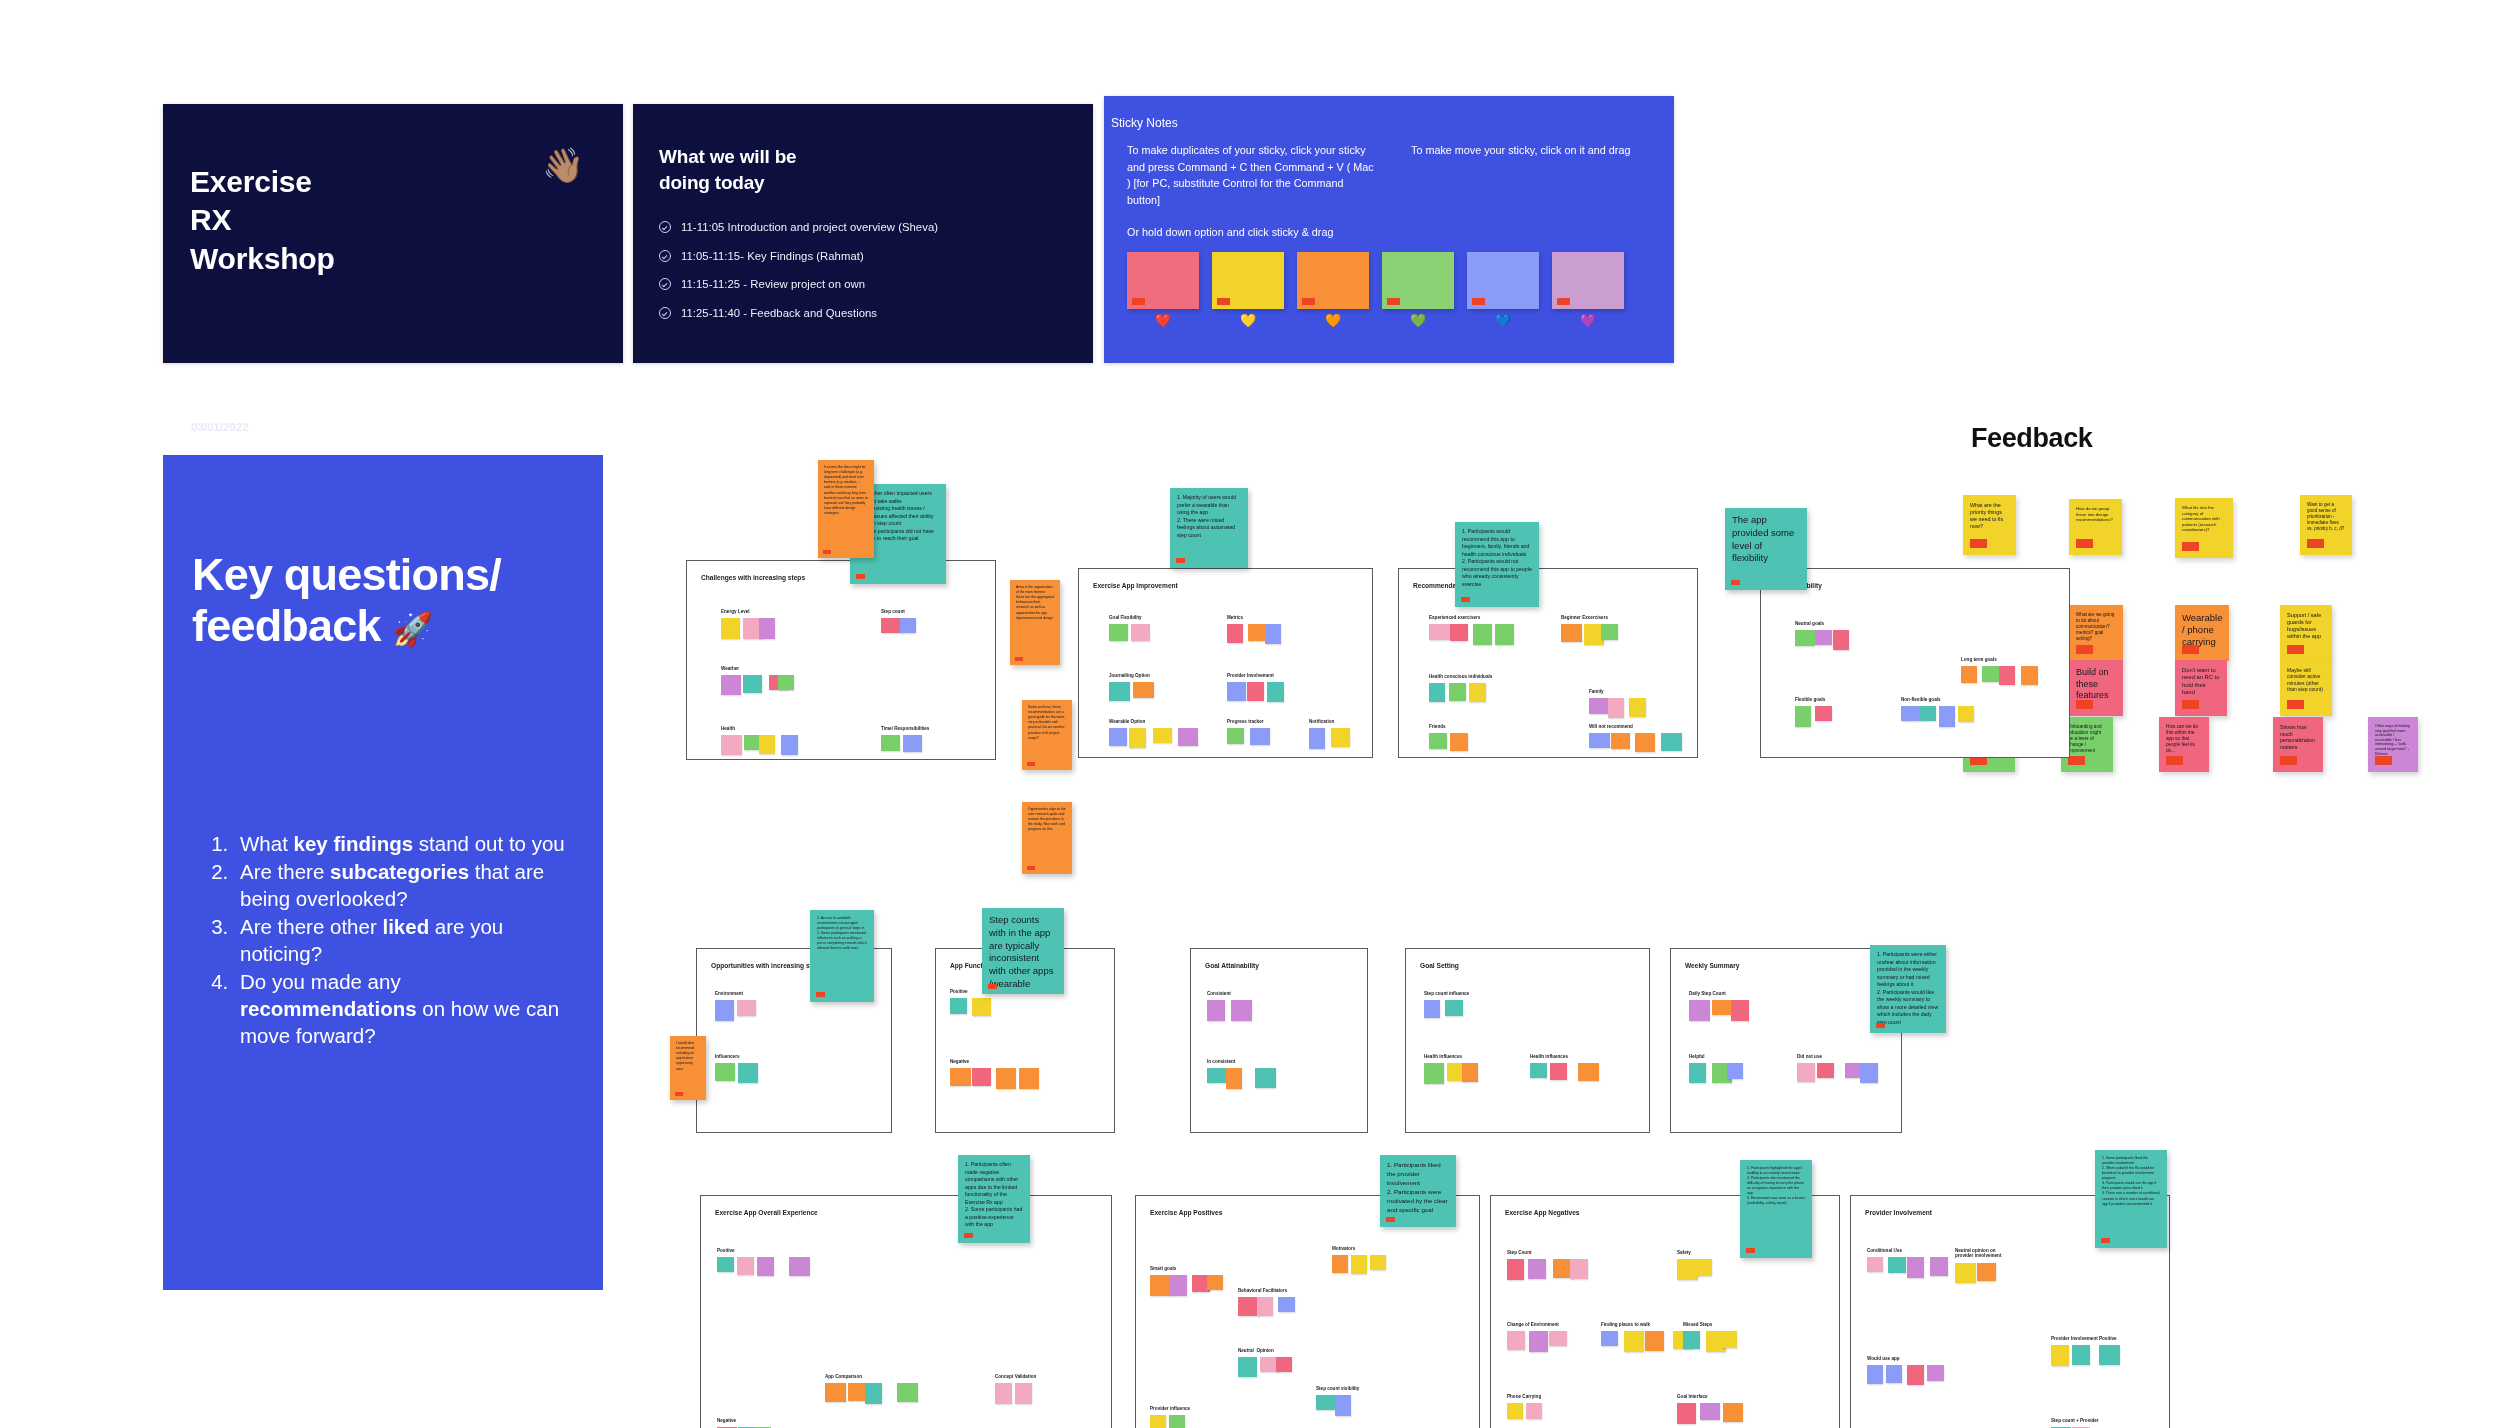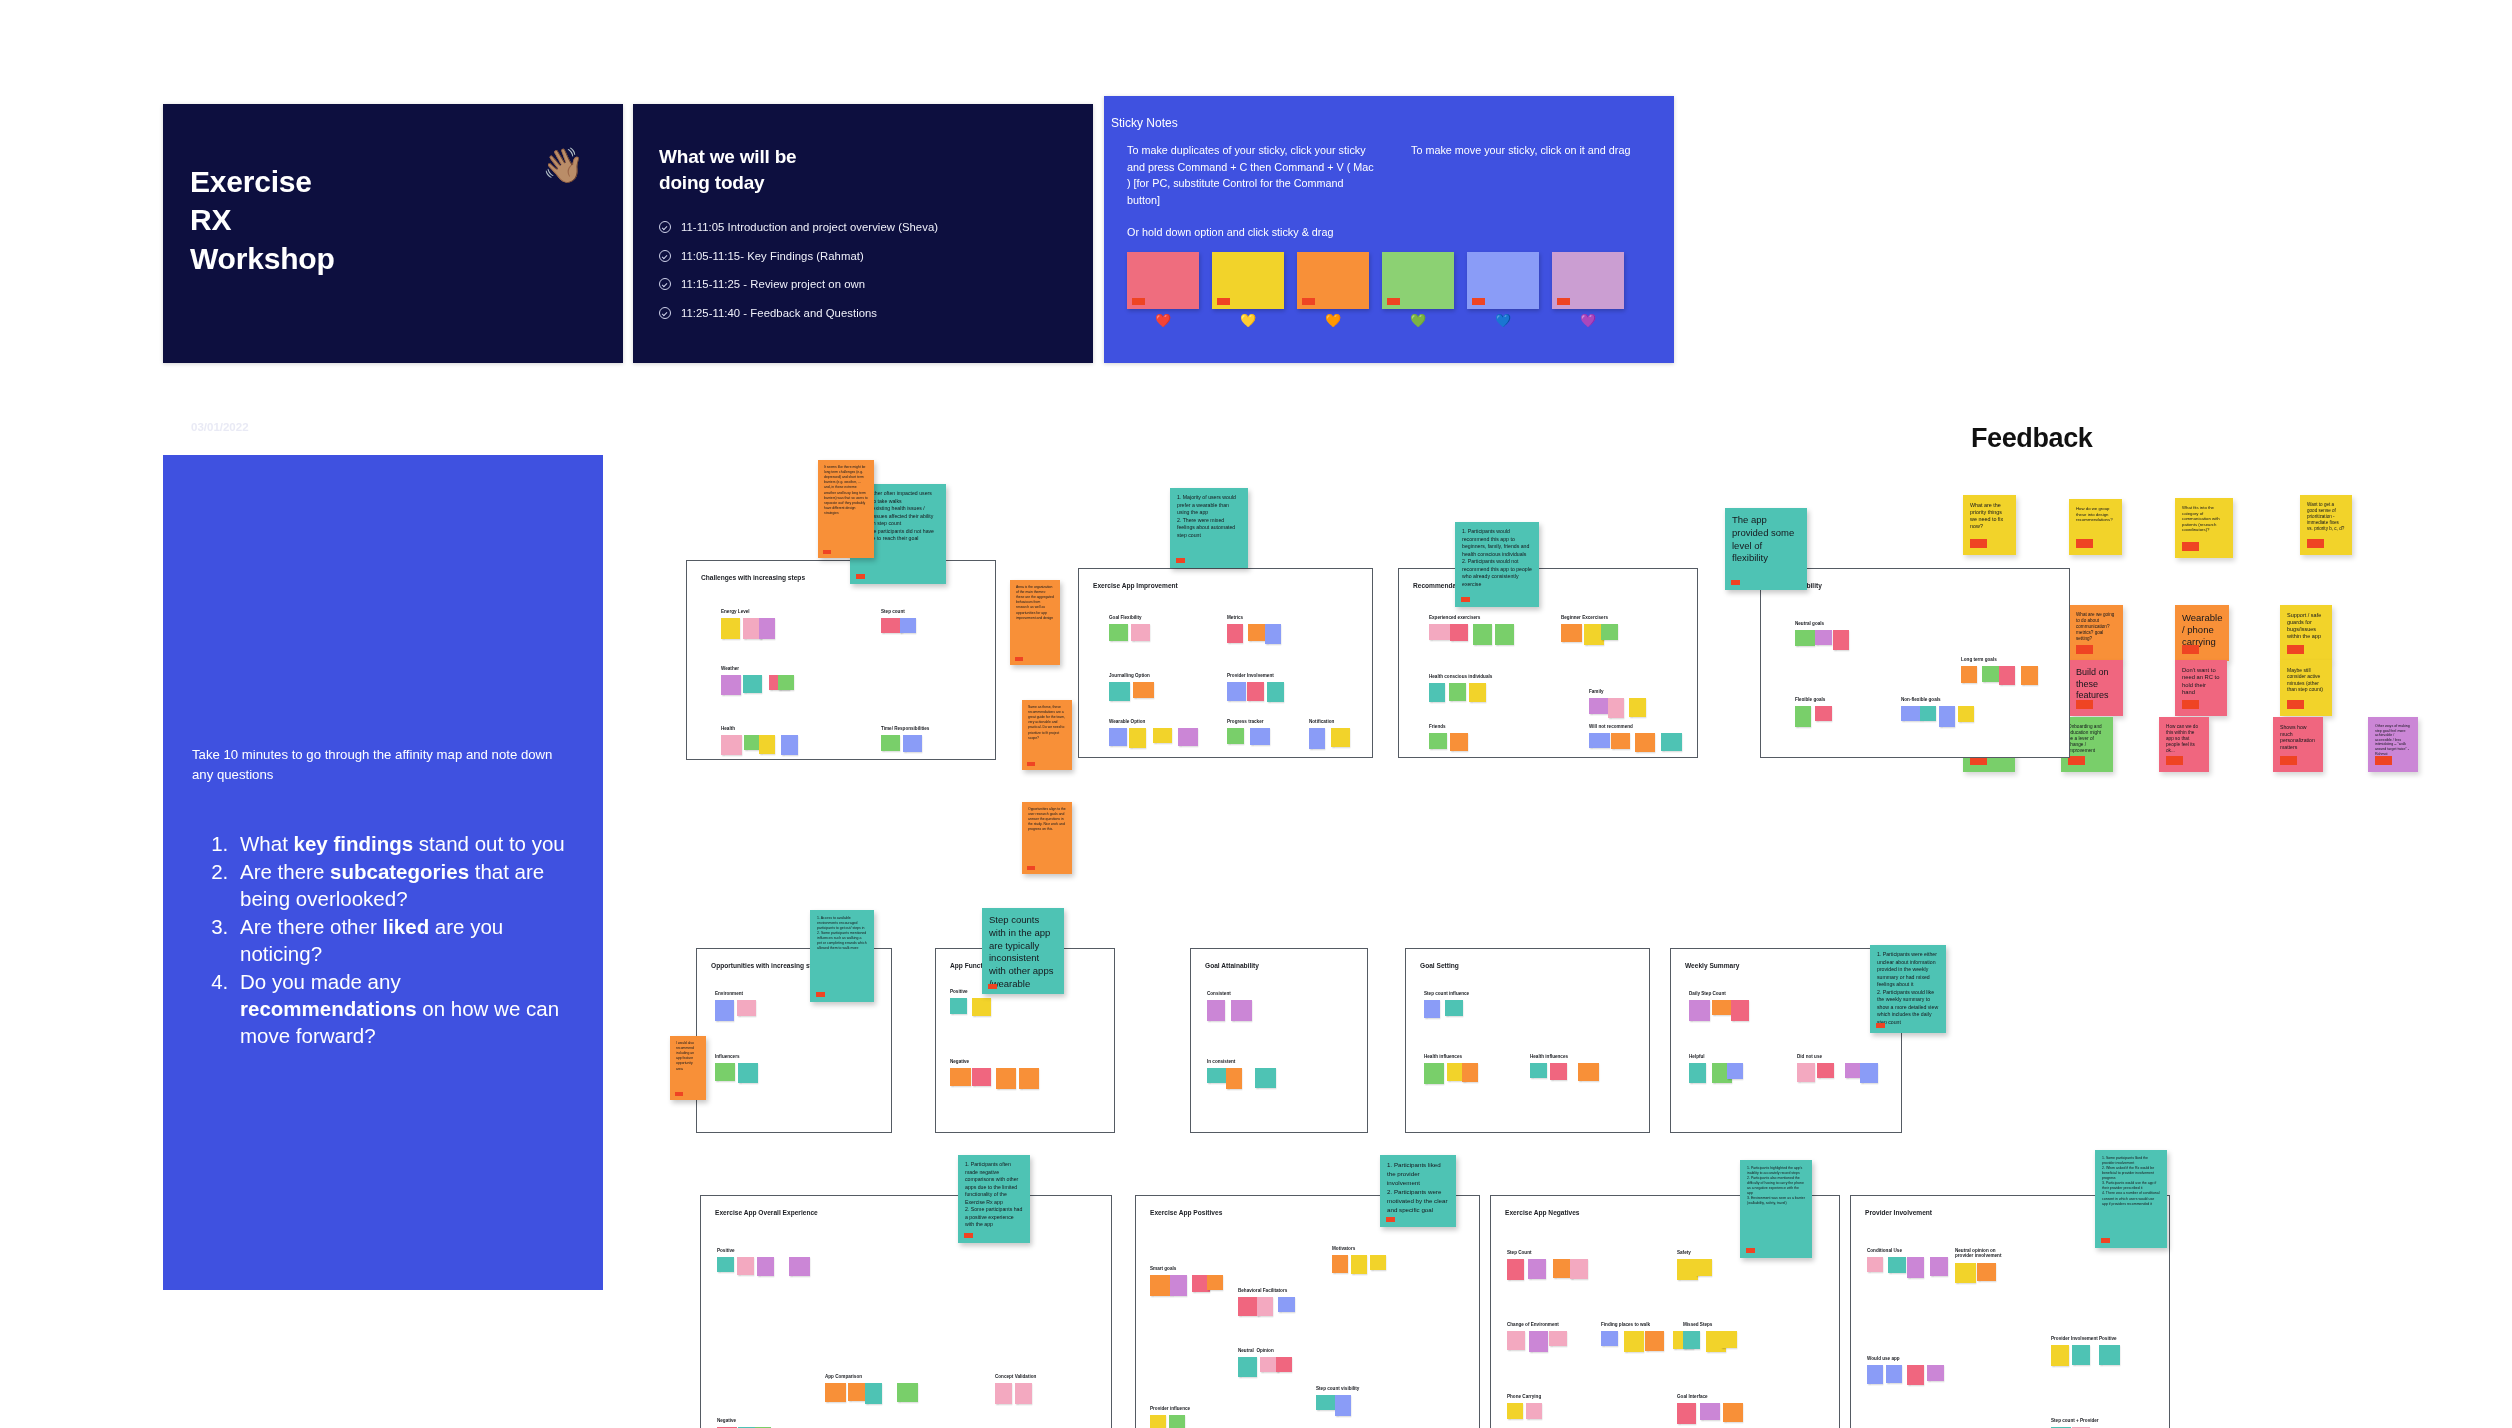--- a/index.html
+++ b/index.html
@@ -210,21 +210,24 @@
         <div class="sw-wrap">
           <div class="sw" style="background: rgb(203, 158, 210);">
             <span class="tag"></span>
           </div>
           <div class="sw-heart">💜</div>
         </div>
       </div>
   </div>
 
   <div id="key-panel">
-    <div class="kq-sub">Take 10 minutes to go through the affinity map and note down any questions</div>
+    <div class="kq-title">
+      <span>Key questions/ feedback</span>
+      <span class="rocket">🚀</span>
+    </div>
     <ol class="kq-list" id="kq-list">
         <li><span>What </span><b>key findings</b><span> stand out to you</span></li>
         <li><span>Are there </span><b>subcategories</b><span> that are being overlooked?</span></li>
         <li><span>Are there other </span><b>liked</b><span> are you noticing?</span></li>
         <li><span>Do you made any </span><b>recommendations</b><span> on how we can move forward?</span></li>
       </ol>
   </div>
 
   <div id="feedback-head">Feedback</div>
   <div class="fb-grid" id="fb-grid">

